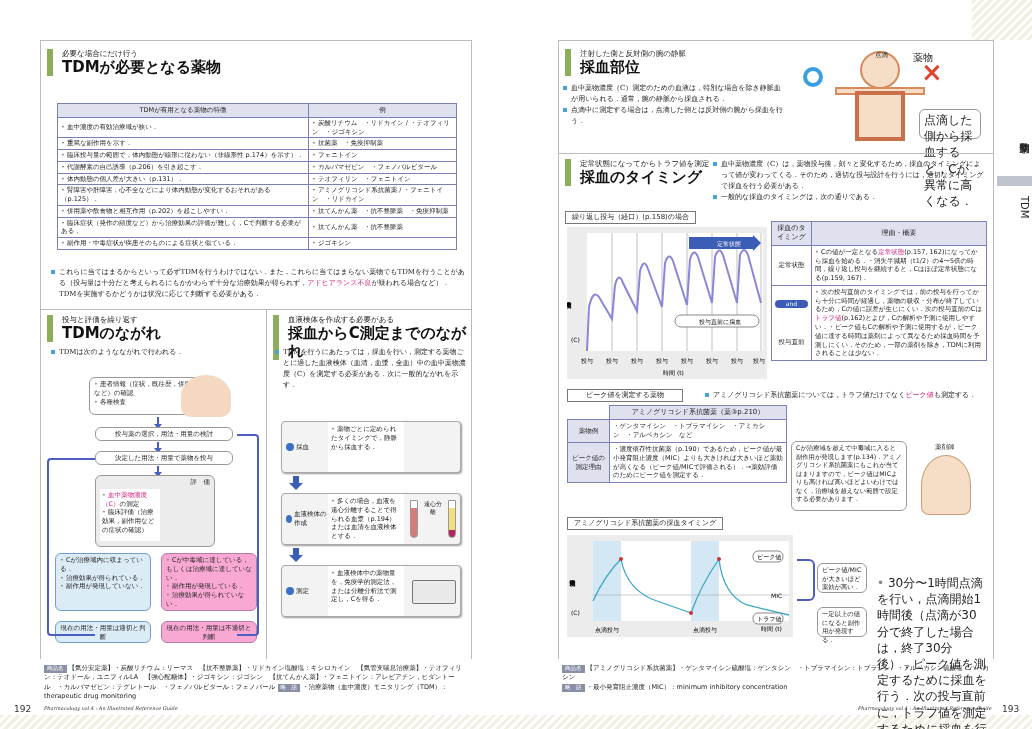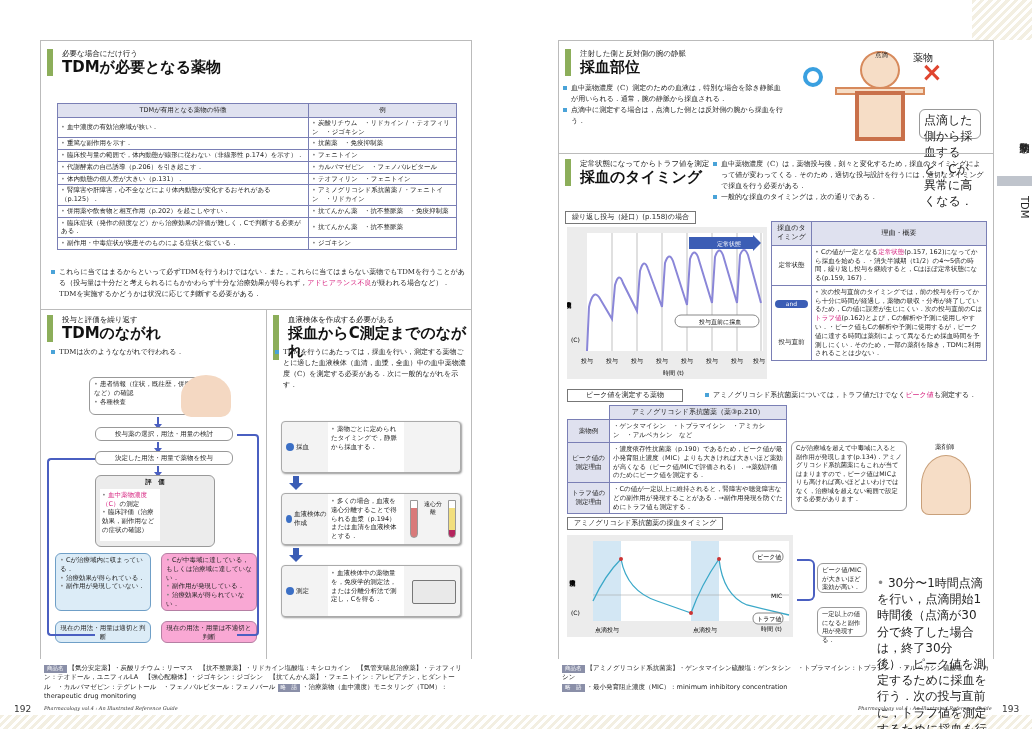--- a/index.html
+++ b/index.html
@@ -118,21 +118,21 @@
     <div class="dot">患者情報（症状，既往歴，併用薬など）の確認</div>
     <div class="dot">各種検査</div>
   </div>
   <div style="position:absolute;left:140px;top:334px;width:50px;height:42px;border-radius:50% 50% 10px 10px;background:#f4d8c2"></div>
   <div class="arrow" style="left:116px;top:376px;height:8px"></div>
   <div class="box" style="left:54px;top:386px;width:138px;height:14px;text-align:center">投与薬の選択，用法・用量の検討</div>
   <div class="arrow" style="left:116px;top:401px;height:7px"></div>
   <div class="box" style="left:54px;top:410px;width:138px;height:14px;text-align:center">決定した用法・用量で薬物を投与</div>
   <div class="arrow" style="left:116px;top:425px;height:7px"></div>
   <div class="box gray" style="left:54px;top:434px;width:120px;height:72px">
-    <div style="text-align:center;font-weight:bold">評　価</div>
+    <div style="text-align:right;font-weight:normal">評　価</div>
     <div style="background:#fff;padding:2px;margin-top:2px;height:52px;width:60px">
       <div class="dot"><span class="hl">血中薬物濃度（C）</span><span>の測定</span></div>
       <div class="dot">臨床評価（治療効果，副作用などの症状の確認）</div>
     </div>
   </div>
   <div class="box blue" style="left:14px;top:512px;width:96px;height:58px">
     <div class="dot">Cが治療域内に収まっている．</div>
     <div class="dot">治療効果が得られている．</div>
     <div class="dot">副作用が発現していない．</div>
   </div>
@@ -282,24 +282,20 @@
           <th>アミノグリコシド系抗菌薬（薬③p.210）</th>
         </tr>
     <tr>
           <td style="background:#dfe1ef;text-align:center">薬物例</td>
           <td>・ゲンタマイシン　・トブラマイシン　・アミカシン　・アルベカシン　など</td>
         </tr>
     <tr>
           <td style="background:#dfe1ef;text-align:center">ピーク値の測定理由</td>
           <td>・濃度依存性抗菌薬（p.190）であるため，ピーク値が最小発育阻止濃度（MIC）よりも大きければ大きいほど薬効が高くなる（ピーク値/MICで評価される）．→薬効評価のためにピーク値を測定する．</td>
         </tr>
-    <tr>
-          <td style="background:#dfe1ef;text-align:center">トラフ値の測定理由</td>
-          <td>・Cの値が一定以上に維持されると，腎障害や聴覚障害などの副作用が発現することがある．→副作用発現を防ぐためにトラフ値も測定する．</td>
-        </tr>
   </tbody>
     </table>
 
   <div class="box" style="left:232px;top:400px;width:116px;height:70px;font-size:6.3px">Cが治療域を超えて中毒域に入ると副作用が発現します(p.134)．アミノグリコシド系抗菌薬にもこれが当てはまりますので，ピーク値はMICよりも高ければ高いほどよいわけではなく，治療域を超えない範囲で設定する必要があります．</div>
   <div style="position:absolute;left:376px;top:402px;font-size:6.5px">薬剤師</div>
   <div style="position:absolute;left:362px;top:414px;width:50px;height:60px;border-radius:50% 50% 8px 8px;background:#f6ddc6;border:1px solid #c9a07a"></div>
 
   <div class="figlabel" style="left:8px;top:476px">アミノグリコシド系抗菌薬の採血タイミング</div>
   <div style="position:absolute;left:8px;top:494px;width:226px;height:102px;background:#ececec">
     <svg width="226" height="102" viewBox="0 0 226 102">

